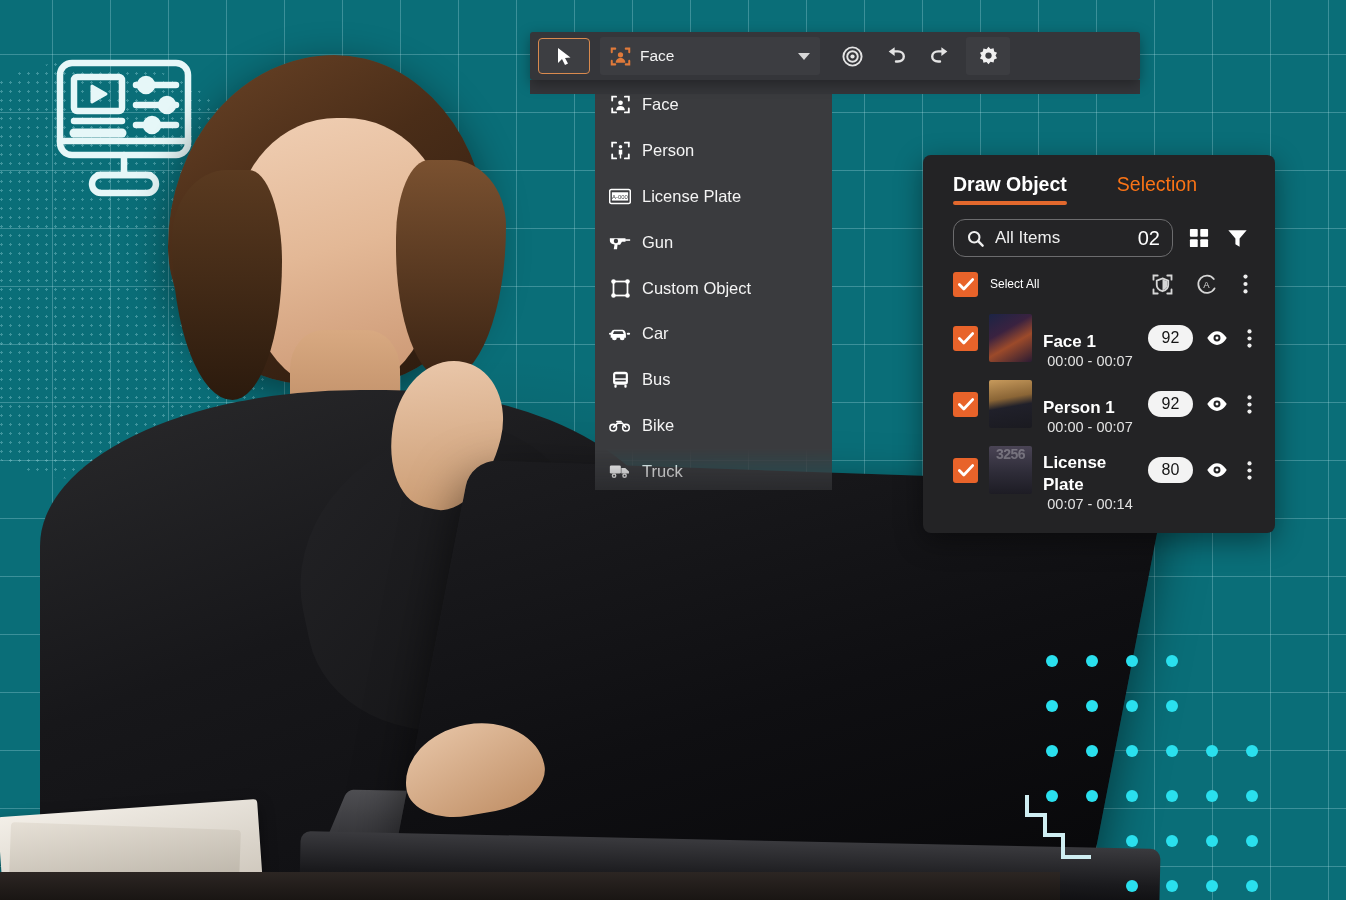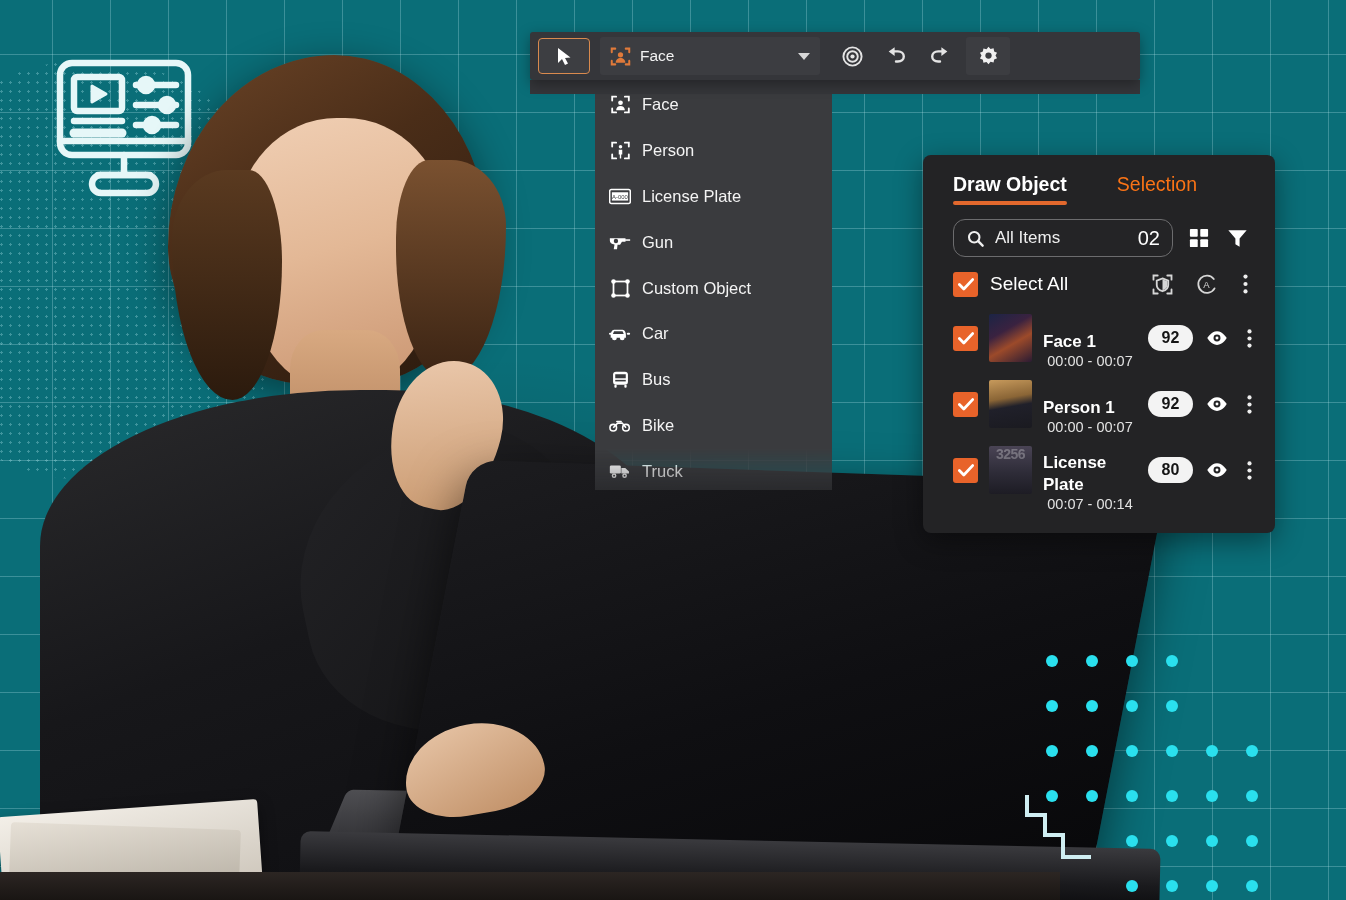--- a/index.html
+++ b/index.html
@@ -284,21 +284,21 @@
   .selectall {
     display: flex; align-items: center;
     margin: 14px 22px 0 30px; gap: 12px;
   }
   .cbx {
     width: 25px; height: 25px; border-radius: 3px;
     background: #e8632a;
     display: flex; align-items: center; justify-content: center;
     flex: 0 0 25px;
   }
-  .selectall .lbl { color: #fff; font-size: 19px; flex: 1; }
+  .selectall .lbl { color: #fff; font-size: 12px; flex: 1; }
   .sa-ico { width: 26px; height: 26px; display: flex; align-items: center; justify-content: center; margin-left: 6px; }
 
   .list { margin-top: 8px; }
   .row {
     display: flex; align-items: center;
     padding: 6px 18px 6px 30px;
     gap: 11px; height: 66px;
   }
   .thumb {
     width: 43px; height: 48px; border-radius: 2px;
@@ -308,21 +308,21 @@
   .th-person { background: linear-gradient(170deg,#c79a5c 0%,#8a6536 38%,#20202a 55%,#1a1a20 100%); }
   .th-plate { background: linear-gradient(180deg,#4a4455 0%,#2e2c38 55%,#1d1c24 100%); display:flex; justify-content:center; }
   .th-plate span { color: rgba(255,255,255,0.28); font-size: 14px; font-weight: bold; letter-spacing: -0.5px; }
   .row-meta { flex: 1; min-width: 0; margin-top: 26px; }
   .row-title { color: #ffffff; font-size: 17px; font-weight: bold; line-height: 1.25; }
   .row-time { color: #e2e2e2; font-size: 14.5px; line-height: 1.3; text-align: center; }
   .badge {
     width: 45px; height: 26px; border-radius: 13px;
     background: #f3f3f3; color: #151515;
     display: flex; align-items: center; justify-content: center;
-    font-size: 16px; font-weight: bold;
+    font-size: 16px; font-weight: normal;
     flex: 0 0 45px;
   }
   .r-ico { width: 26px; height: 26px; display: flex; align-items: center; justify-content: center; flex: 0 0 26px; }
   .r-ico.kebab { width: 16px; flex: 0 0 16px; }
 </style>
 </head>
 <body>
 
 <div class="stage">
 

